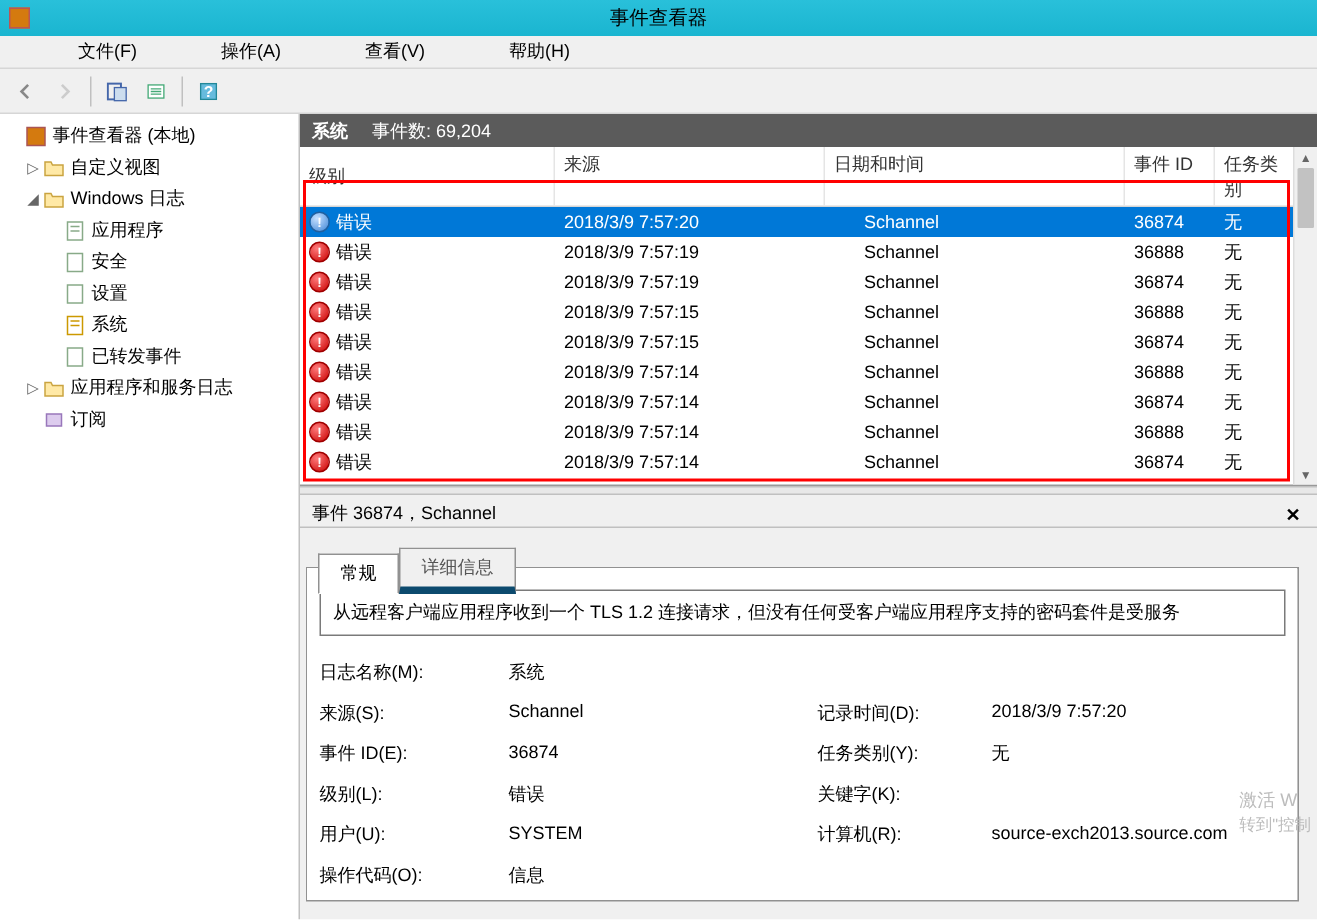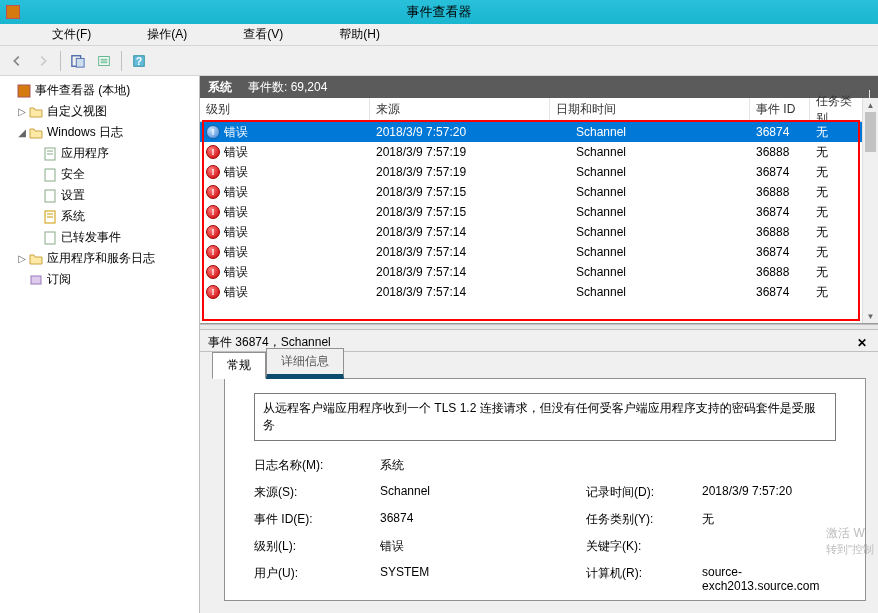--- a/index.html
+++ b/index.html
@@ -27,21 +27,21 @@
 .ind1 { padding-left: 14px; }
 .ind2 { padding-left: 28px; }
 
 .right { flex: 1; display: flex; flex-direction: column; min-width: 0; }
 
 .listhead { height: 22px; background: #5b5b5b; color: #fff; display: flex; align-items: center; padding: 0 8px; gap: 16px; }
 .listhead .lbl1 { font-weight: bold; }
 
 .grid { flex: 0 0 226px; display: flex; flex-direction: column; border-bottom: 1px solid #999; position: relative; }
 .redbox { position: absolute; left: 2px; top: 22px; right: 18px; bottom: 2px; border: 2px solid #ff0000; pointer-events: none; }
-.ghead { height: 24px; background: #fff; border-bottom: 1px solid #d6d6d6; display: flex; align-items: center; }
+.ghead { height: 40px; background: #fff; border-bottom: 1px solid #d6d6d6; display: flex; }
 .ghead .col { padding: 3px 6px; border-right: 1px solid #e5e5e5; color: #333; }
 .rows { flex: 1; overflow: hidden; position: relative; }
 .row { height: 20px; display: flex; align-items: center; }
 .row.sel { background: #0078d7; color: #fff; }
 .row .cell { padding: 0 6px; overflow: hidden; white-space: nowrap; }
 .erricon { width:14px; height:14px; border-radius:50%; background: radial-gradient(circle at 35% 30%, #ff7b7b, #c80000); color:#fff; display:inline-flex; align-items:center; justify-content:center; font-size:9px; font-weight:bold; margin-right:4px; border:1px solid #a00000; }
 .row.sel .erricon { background: radial-gradient(circle at 35% 30%, #c6e0ff, #3d85d6); border-color:#2060a0; }
 .vsb { position:absolute; right:0; top:0; bottom:0; width:16px; background:#f0f0f0; border-left:1px solid #ddd; }
 .vsb .thumb { position:absolute; left:2px; right:2px; top:14px; height:40px; background:#c2c2c2; border-radius:1px; }
 .vsb .arr { position:absolute; left:0; right:0; height:14px; display:flex; align-items:center; justify-content:center; color:#666; font-size:8px; }
@@ -52,24 +52,24 @@
 .c-src{width:180px}
 .c-id{width:60px; text-align:left}
 .c-cat{width:60px}
 
 .splitter{height:6px; background:#e8e8e8; border-top:1px solid #c0c0c0; border-bottom:1px solid #c0c0c0;}
 
 .detail { flex:1; display:flex; flex-direction:column; background:#f0f0f0; min-height:0;}
 .detail-hd{height:22px; background:#f0f0f0; border-bottom:1px solid #c0c0c0; display:flex; align-items:flex-end; padding:0 8px; justify-content:space-between;}
 .detail-hd .close{width:16px; height:16px; display:flex; align-items:center; justify-content:center; font-weight:bold;}
 .tabs{height:26px; display:flex; align-items:flex-end; padding:4px 12px 0 12px; gap:0;}
-.tab{padding:4px 14px; border:1px solid #919191; background:#fff; position:relative; top:1px;}
+.tab{padding:4px 14px; border:1px solid #919191; background:#fff; position:relative; top:18px;}
 .tab.inactive{background:#f0f0f0; border-bottom:5px solid #0c4a6e; color:#555;}
 .tab.active{border-bottom:1px solid #fff; z-index:2;}
-.panel{flex:1; margin:0 12px 12px 24px; border:1px solid #919191; background:#fff; padding:14px 29px; overflow:auto;}
+.panel{flex:1; margin:0 12px 12px 4px; border:1px solid #919191; background:#fff; padding:14px 8px; overflow:auto;}
 .msgbox{border:1px solid #7a7a7a; padding:6px 8px; margin-bottom:16px; min-height:24px;}
 .props{display:grid; grid-template-columns:120px 200px 110px 1fr; row-gap:10px; column-gap:6px;}
 .props .k{color:#000;}
 
 .watermark{position:absolute; right:4px; bottom:56px; color:#bcbcbc; font-size:18px; pointer-events:none;}
 .watermark .sub{font-size:11px;}
 </style>
 </head>
 <body>
 

